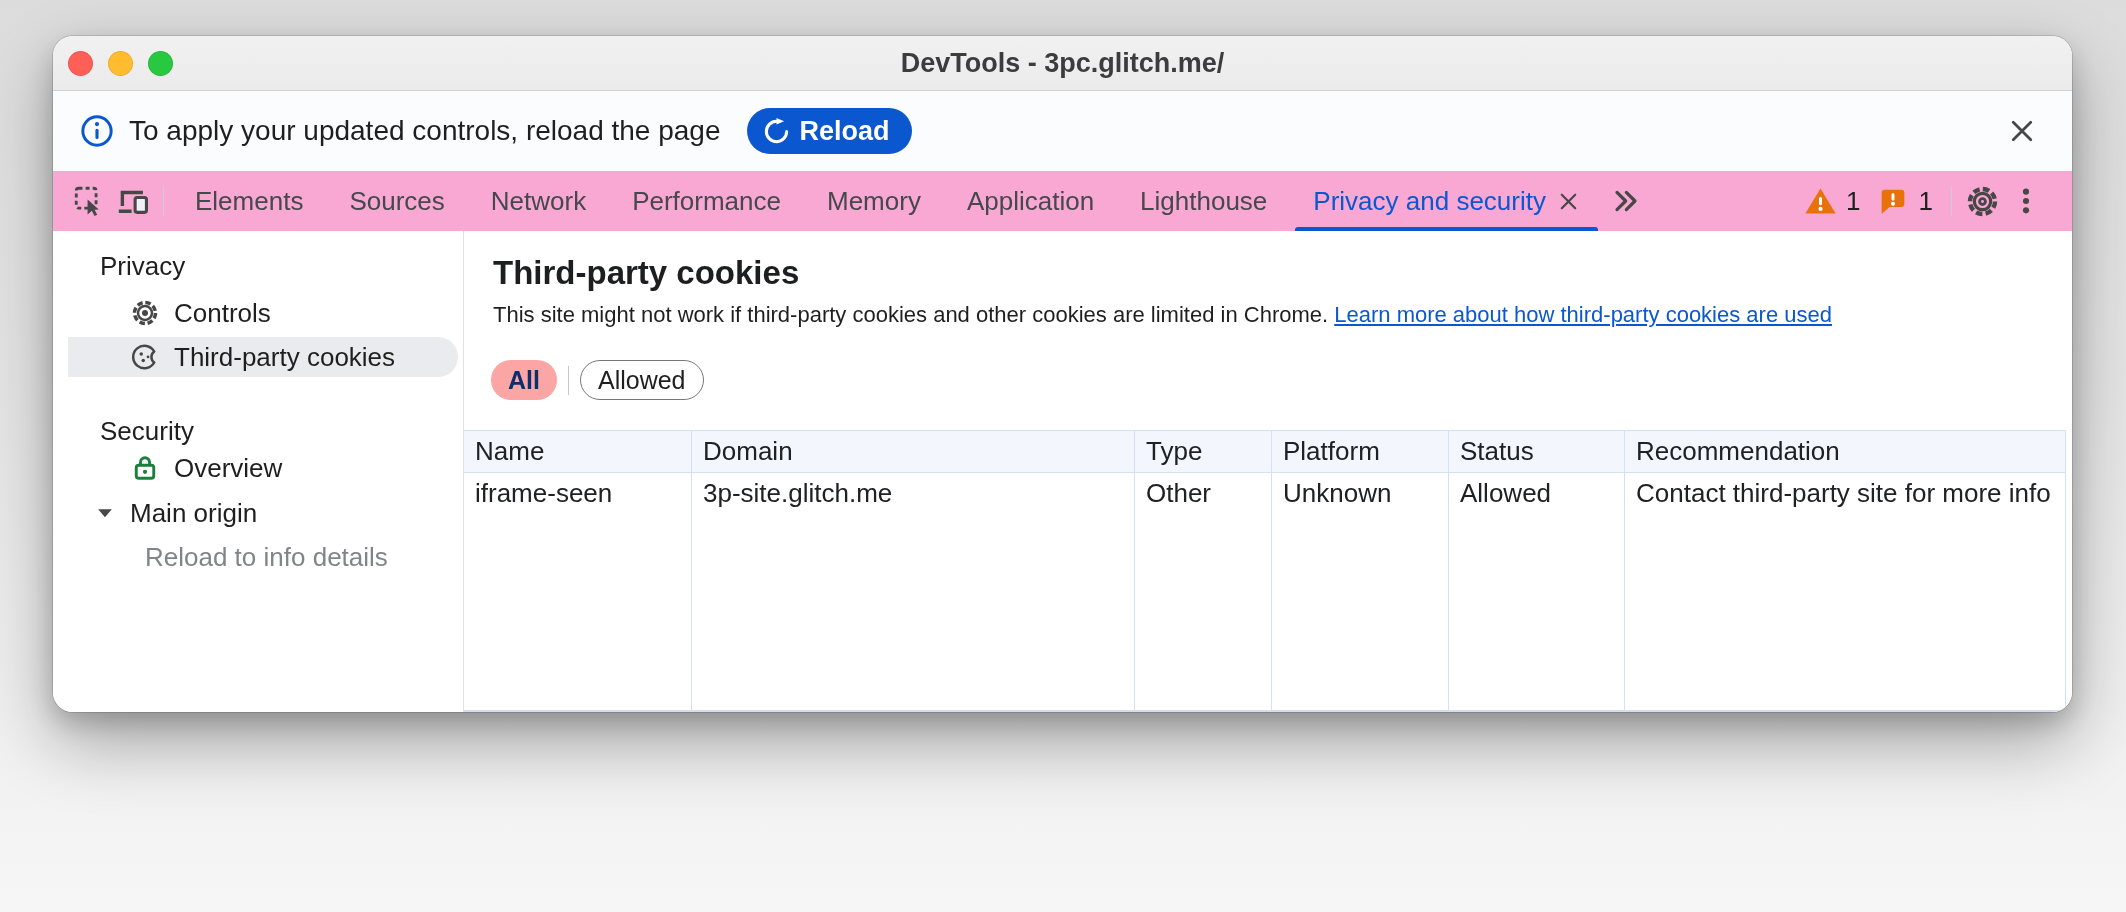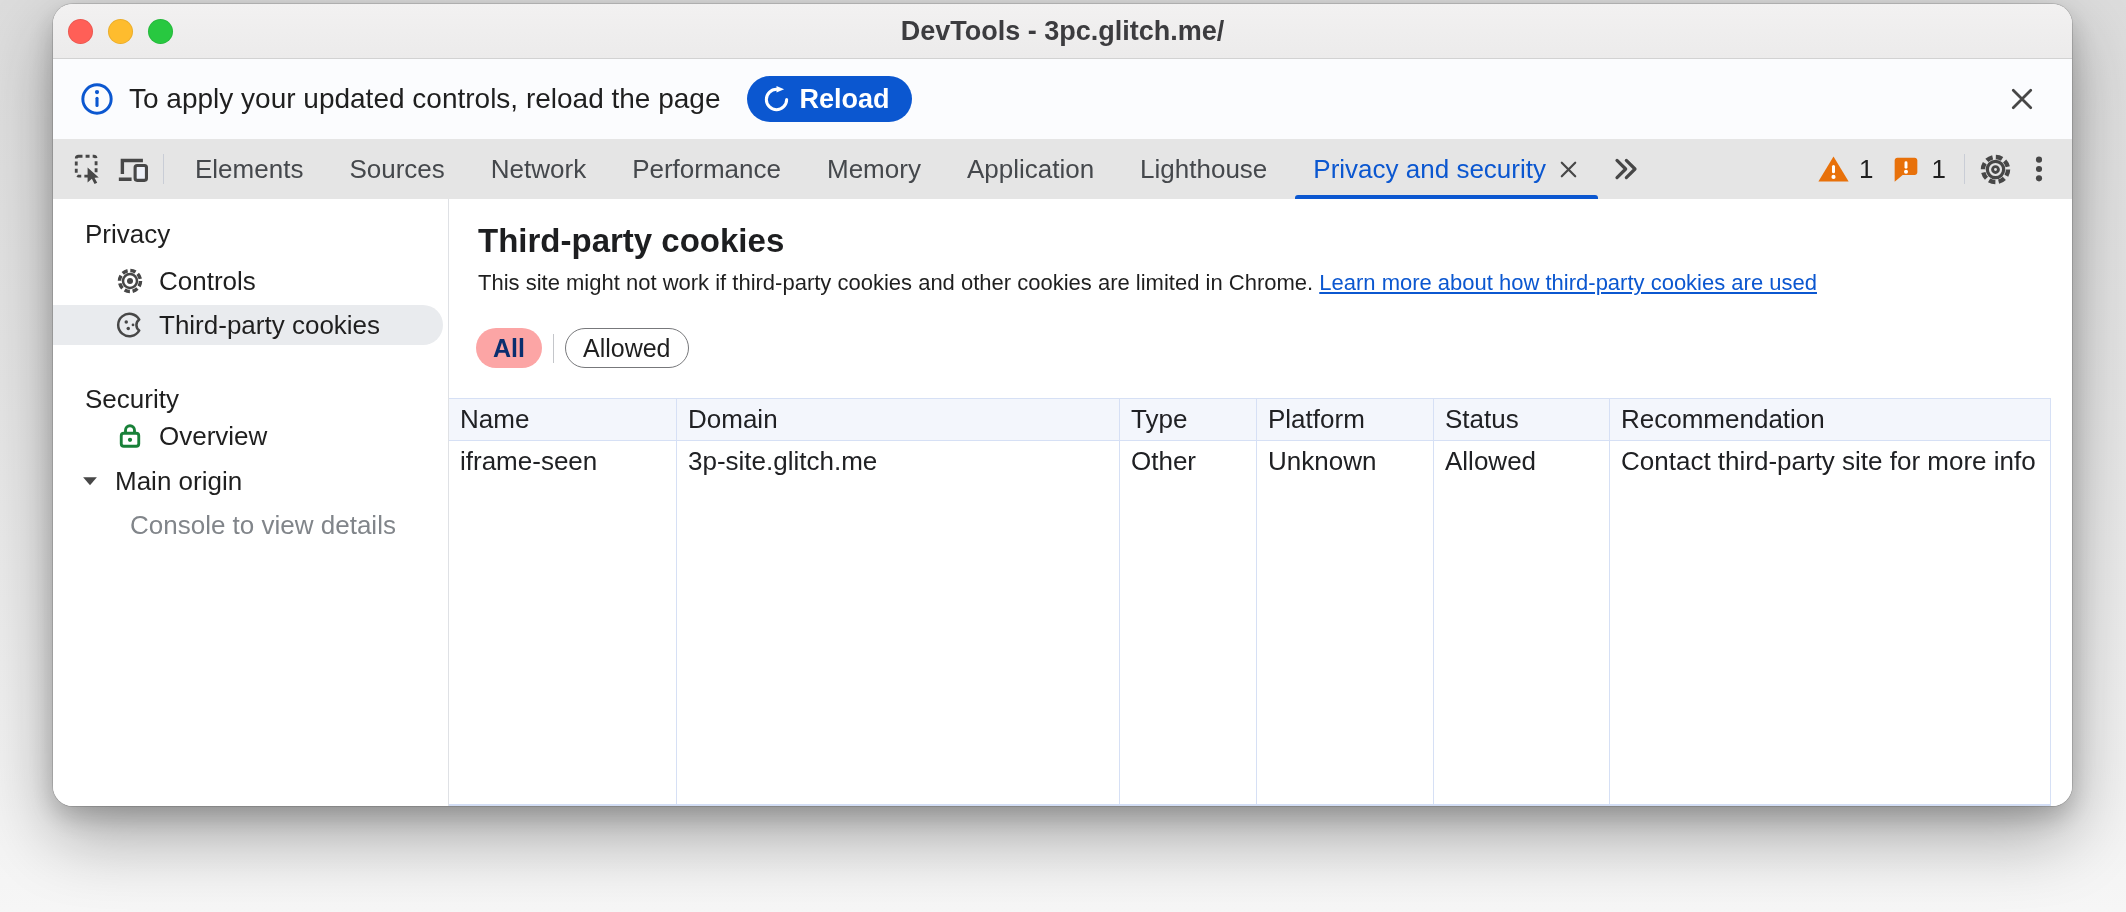--- a/index.html
+++ b/index.html
@@ -2,21 +2,21 @@
 <html><head>
 <meta charset="utf-8">
 <style>
   html,body{margin:0;padding:0;}
   .stage{
     width:2126px;height:912px;position:relative;overflow:hidden;
     background:linear-gradient(180deg,#dcdcdc 0%,#e5e5e5 42%,#f6f6f6 100%);
     font-family:"Liberation Sans",sans-serif;
   }
   .window{
-    position:absolute;left:53px;top:4px;width:2019px;height:802px;
+    position:absolute;left:53px;top:36px;width:2019px;height:676px;
     background:#fff;border-radius:20px;overflow:hidden;
     box-shadow:0 0 0 1px rgba(0,0,0,.13),0 30px 70px rgba(0,0,0,.32),0 10px 24px rgba(0,0,0,.18);
     display:flex;flex-direction:column;
   }
   
   .titlebar{height:54px;flex:none;background:linear-gradient(#f2f1f1,#ecebeb);
     border-bottom:1px solid #d2d2d2;position:relative;}
   .lights{position:absolute;left:15px;top:0;bottom:0;display:flex;align-items:center;gap:15px;}
   .light{width:25px;height:25px;border-radius:50%;box-shadow:inset 0 0 0 1px rgba(0,0,0,.08);}
   .light.red{background:#ff5f57}.light.yellow{background:#febc2e}.light.green{background:#28c840}
@@ -25,34 +25,34 @@
   
   .infobar{height:80px;flex:none;background:#fbfcfe;display:flex;align-items:center;
     padding:0 30px 0 27px;}
   .info-text{margin-left:15px;font-size:28px;color:#1f1f1f;}
   .reload-btn{margin-left:26px;height:46px;border:none;border-radius:23px;background:#0b57d0;
     color:#fff;font-size:27px;font-weight:700;font-family:inherit;display:flex;align-items:center;
     gap:9px;padding:0 22px 0 15px;cursor:pointer;}
   .infobar-close{margin-left:auto;width:40px;height:40px;display:flex;align-items:center;
     justify-content:center;cursor:pointer;}
   
-  .tabbar{height:60px;flex:none;background:#e5e5e5;display:flex;align-items:center;
-    padding:0 11px 0 14px;color:#45484c;}
+  .tabbar{height:60px;flex:none;background:#f9a8d4;display:flex;align-items:center;
+    padding:0 24px 0 14px;color:#45484c;}
   .tbicon{width:44px;height:44px;flex:none;display:flex;align-items:center;justify-content:center;cursor:pointer;}
   .tb-sep{width:1px;height:30px;background:#c9cdd6;margin:0 8px;flex:none;}
   .tab{height:100%;display:flex;align-items:center;padding:0 23px;font-size:26px;
     position:relative;white-space:nowrap;cursor:pointer;}
   .tab.active{color:#0b57d0;}
   .tab.active::after{content:"";position:absolute;left:5px;right:5px;bottom:0;height:4px;
     background:#0b57d0;border-radius:3px 3px 0 0;}
   .tab-close{margin-left:11px;display:flex;align-items:center;}
   .tab-right{margin-left:auto;display:flex;align-items:center;}
   .count{font-size:26px;color:#1f1f1f;margin:0 10px 0 4px;}
   
-  .content{flex:1;display:flex;min-height:0;background:#fff;}
+  .content{flex:1;display:flex;min-height:0;background:#fff;padding-left:15px;}
   .sidebar{width:396px;flex:none;border-right:1px solid #dfe1e5;box-sizing:border-box;
     padding-top:20px;font-size:26px;color:#1f1f1f;}
   .sb-header{margin-left:32px;font-weight:500;}
   .sb-item{height:40px;display:flex;align-items:center;padding-left:62px;gap:14px;cursor:pointer;}
   .sb-item.selected{background:#e9ebee;border-radius:0 20px 20px 0;margin-right:5px;}
   .sb-item.tree{padding-left:26px;}
   .sb-ic{display:flex;align-items:center;justify-content:center;flex:none;}
   .sb-note{margin:9px 0 0 77px;color:#81858a;}
   .mt11{margin-top:11px}.mt4{margin-top:4px}.mt39{margin-top:39px}.mt9{margin-top:1px}.mt5{margin-top:5px}
   
@@ -245,21 +245,21 @@
 
         <div class="sb-item tree mt5">
           <span class="sb-ic">
             <svg width="22" height="22" viewBox="0 0 24 24">
                 <path d="M4.5 8 L19.5 8 L12 16.5 Z" fill="#474747"></path>
               </svg>
           </span>
           <span>Main origin</span>
         </div>
 
-        <div class="sb-note">Console to view details</div>
+        <div class="sb-note">Reload to info details</div>
       </div>
 
       <div class="main">
         <h1>Third-party cookies</h1>
         <p class="desc">
           <span>This site might not work if third-party cookies and other cookies are limited in Chrome.</span>
           <a class="learn-link">Learn more about how third-party cookies are used</a>
         </p>
 
         <div class="filters">

